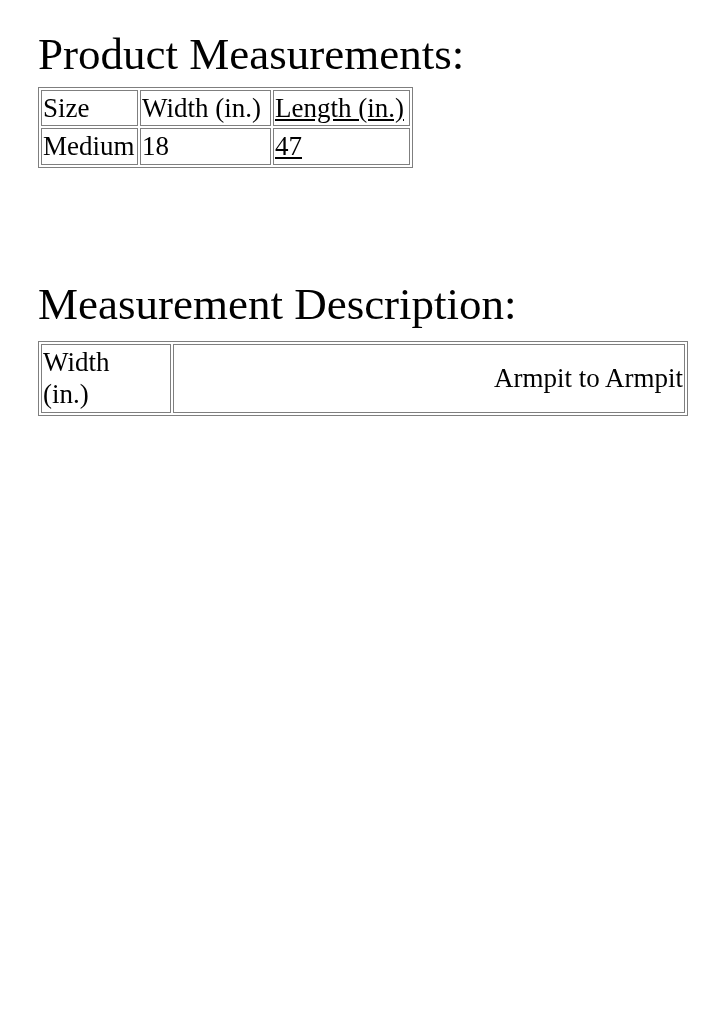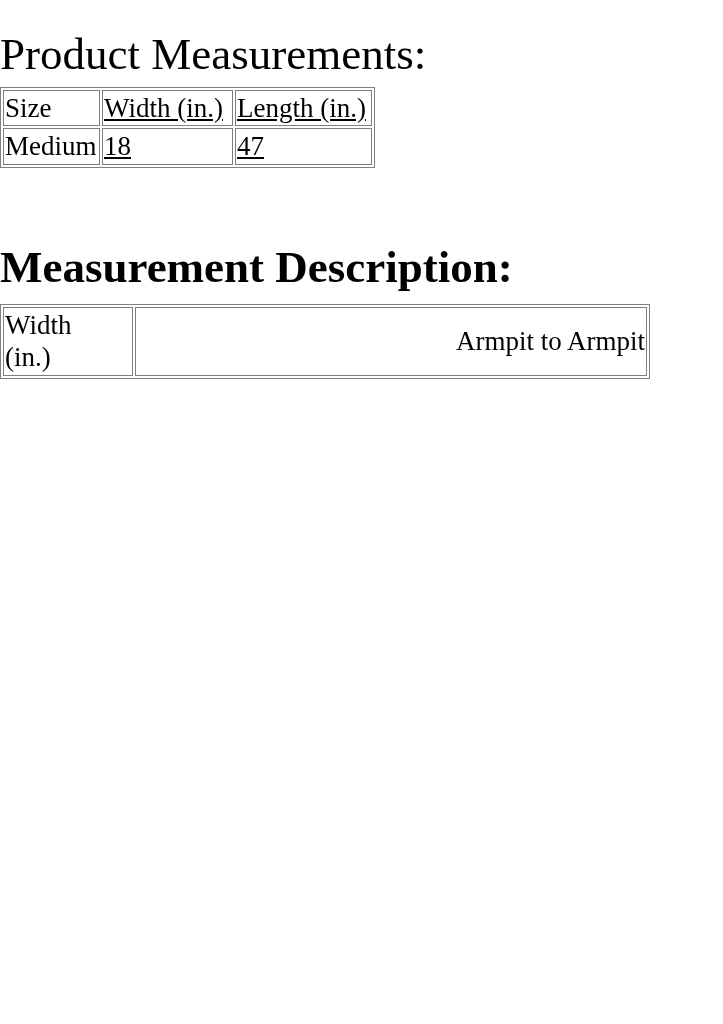--- a/index.html
+++ b/index.html
@@ -10,30 +10,31 @@
   .page {
     position: relative;
     width: 723px;
     height: 1024px;
     background: #ffffff;
     overflow: hidden;
     font-family: "Liberation Serif", "DejaVu Serif", serif;
     color: #000000;
   }
   .content {
+    padding-left: 38px;
   }
   h1.section-title {
     font-size: 45px;
     font-weight: normal;
     line-height: 50px;
     color: #000000;
     letter-spacing: 0px;
   }
   #pm-title { margin: 29px 0 8px 0; }
-  #md-title { margin: 74px 0 12px 0; font-weight: bold; }
+  #md-title { margin: 111px 0 12px 0; }
 
   table.doc-table {
     border-collapse: separate;
     border-spacing: 2px;
     border: 1px solid #7f7f7f;
     background: #ffffff;
   }
   table.doc-table th,
   table.doc-table td {
     border: 1px solid #7f7f7f;
@@ -41,21 +42,21 @@
     line-height: 1.2;
     font-weight: normal;
     text-align: left;
     vertical-align: middle;
     padding: 1px;
     color: #000000;
     overflow: hidden;
   }
   
   #pm-table .c1 { width: 93px; margin-top: 28px; }
-  #pm-table .c2 { width: 127px; text-decoration: underline; }
+  #pm-table .c2 { width: 127px; }
   #pm-table .c3 { width: 133px; text-decoration: underline; }
 
   
   #md-table .c1 { width: 126px; margin-left: 35px; }
   #md-table .c2 { width: 508px; text-align: right; }
 
   .label-line { display: block; }
 </style>
 </head>
 <body>

